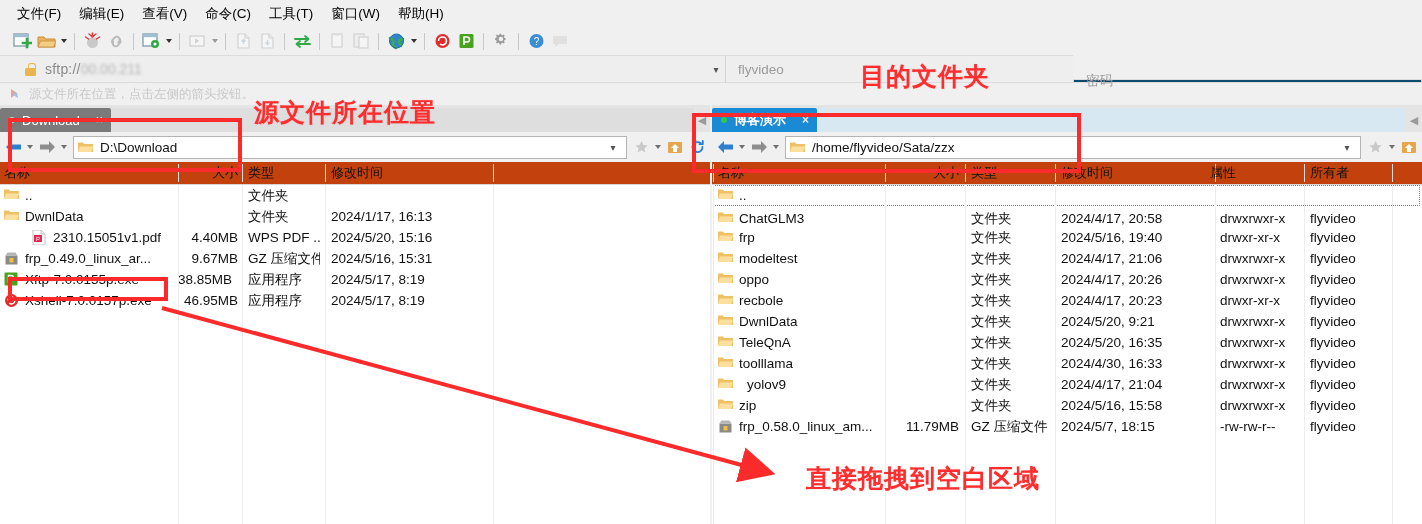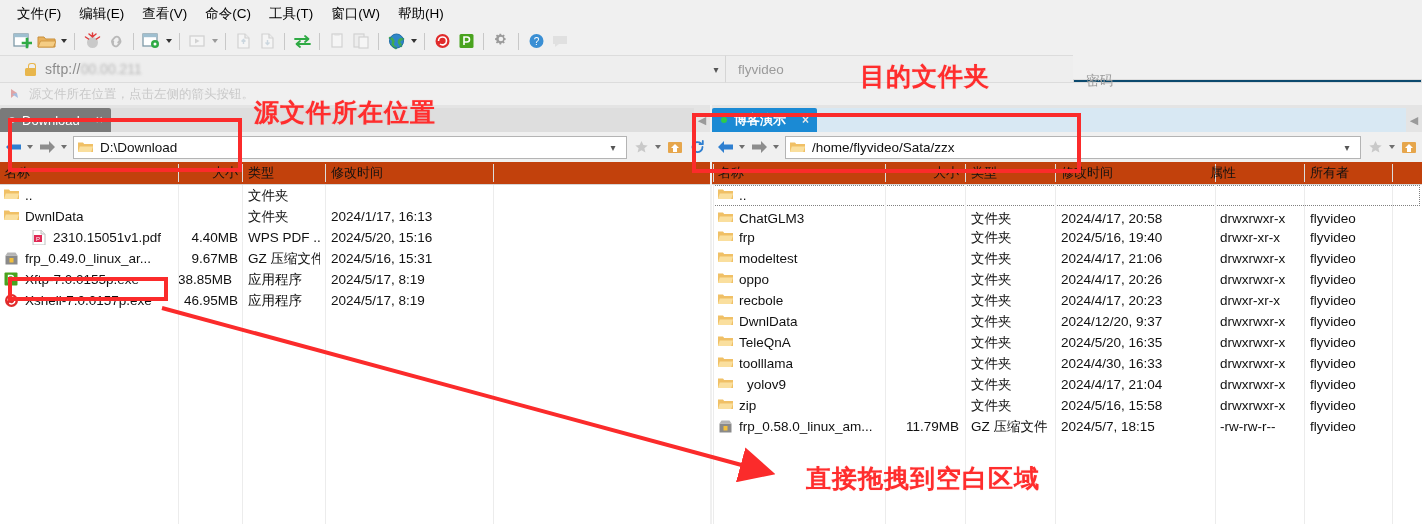--- a/index.html
+++ b/index.html
@@ -569,21 +569,21 @@
             <div class="row" style="top: 126px;">
               <div class="cell" style="left: 6px; width: 164px;">
                 <span class="rowicon"><svg width="15" height="12" viewBox="0 0 15 12">
                     <path d="M0 1.5h5l1.2 1.5H15V11H0z" fill="#f0c066"></path>
                     <path d="M0 11l1.8-5.5H15L13.2 11z" fill="#fadf9e"></path>
                   </svg></span>
                 <span>DwnlData</span>
               </div>
               <div class="cell num" style="left: 179px; width: 68px;"></div>
               <div class="cell" style="left: 259px; width: 78px;">文件夹</div>
-              <div class="cell" style="left: 349px; width: 148px;">2024/12/20, 9:37</div>
+              <div class="cell" style="left: 349px; width: 148px;">2024/5/20, 9:21</div>
               <div class="cell" style="left: 508px; width: 82px;">drwxrwxr-x</div>
               <div class="cell" style="left: 598px; width: 82px;">flyvideo</div>
             </div>
             <div class="row" style="top: 147px;">
               <div class="cell" style="left: 6px; width: 164px;">
                 <span class="rowicon"><svg width="15" height="12" viewBox="0 0 15 12">
                     <path d="M0 1.5h5l1.2 1.5H15V11H0z" fill="#f0c066"></path>
                     <path d="M0 11l1.8-5.5H15L13.2 11z" fill="#fadf9e"></path>
                   </svg></span>
                 <span>TeleQnA</span>

